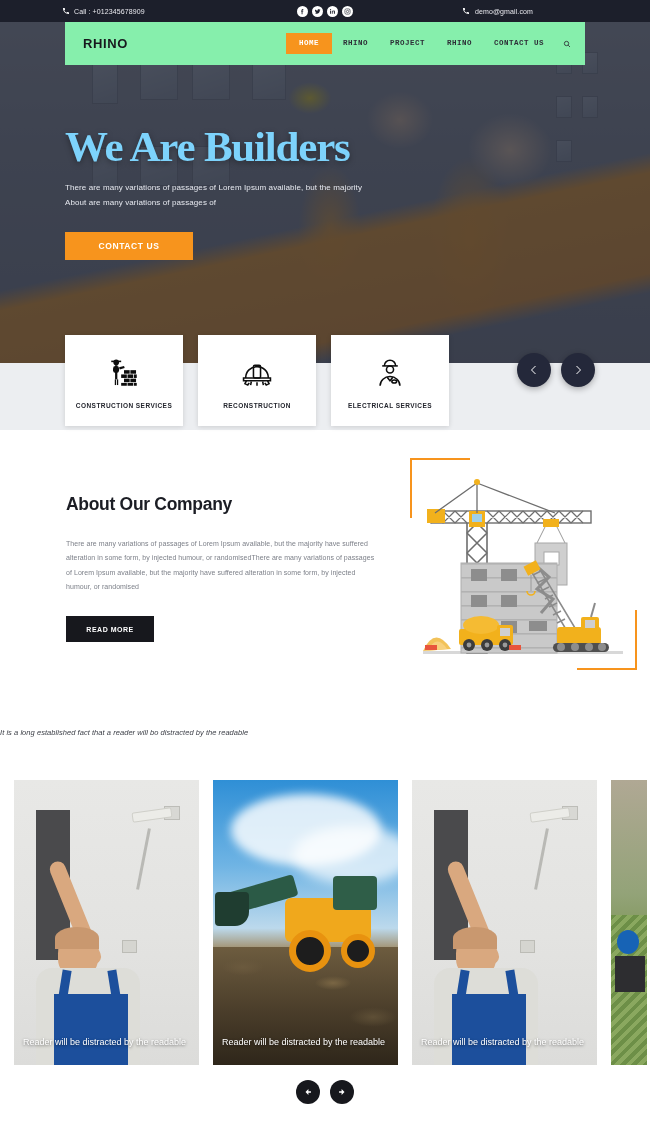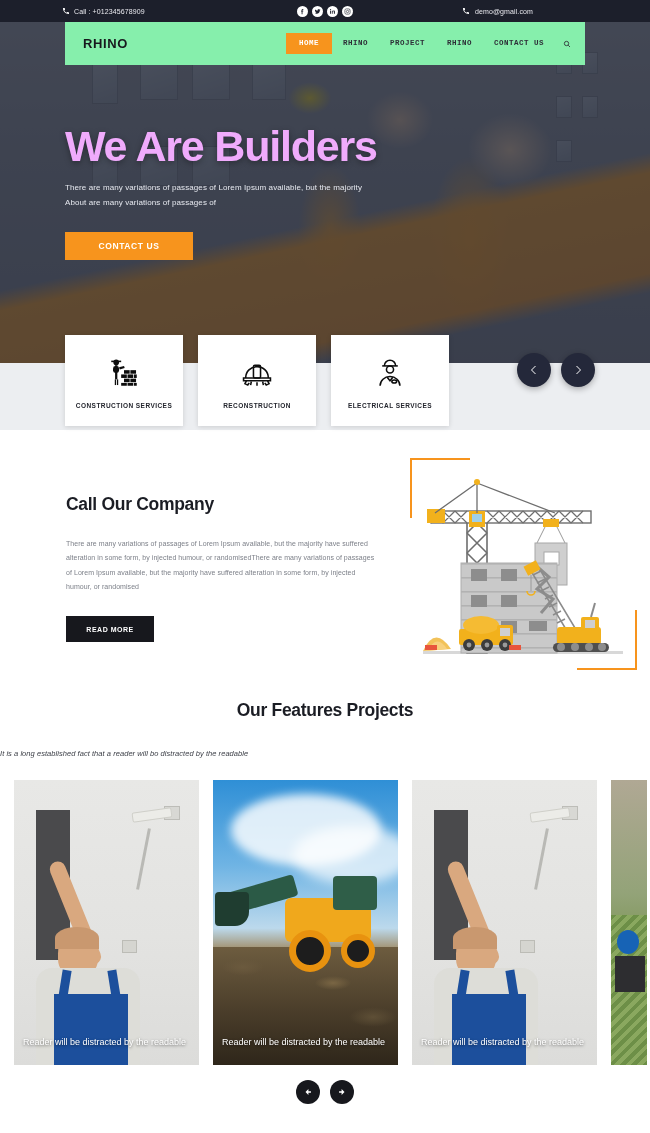--- a/index.html
+++ b/index.html
@@ -50,22 +50,22 @@
       linear-gradient(180deg,#8e9099 0%, #7d808b 40%, #6e717d 100%);
   }
   .hero-windows { position:absolute; inset:0; opacity:.5; }
   .hero-win {
     position:absolute; background:linear-gradient(160deg,#b9c3cf,#8b96a5);
     border:1px solid #5e646f;
   }
   .hero-overlay { position:absolute; inset:0; background:rgba(36,41,56,.70); }
   .hero-inner { position:absolute; left:65px; top:125px; width:420px; }
   .hero-title {
-    font-size:43px; font-weight:800; color:#f0abfc; letter-spacing:-1.2px;
-    line-height:1.02; text-shadow:0 2px 6px rgba(0,0,0,.35);
+    font-size:43px; font-weight:800; color:#7dd3fc; letter-spacing:-1.2px;
+    line-height:1.02; text-shadow:0 2px 6px rgba(0,0,0,.35);font-family:Liberation Serif, serif;
   }
   .hero-sub { margin-top:12px; font-size:8px; color:#e6e8ef; line-height:1.85; letter-spacing:.1px; }
   .btn-contact {
     margin-top:22px; display:inline-flex; align-items:center; justify-content:center;
     width:128px; height:28px; background:#f7941d; color:#fff;
     font-size:8.5px; font-weight:700; letter-spacing:.6px; cursor:pointer; border:none;
   }
 
   
   .navbar {
@@ -357,21 +357,21 @@
           <path d="M20 30l4 5 4-5"></path>
           <ellipse cx="30" cy="36" rx="3.4" ry="2.2"></ellipse>
         </svg>
       </div>
       <div class="svc-label">ELECTRICAL SERVICES</div>
     </div>
   </div>
 
   <div class="about">
     <div class="about-left">
-      <div class="about-title">Call Our Company</div>
+      <div class="about-title">About Our Company</div>
       <div class="about-text">There are many variations of passages of Lorem Ipsum available, but the majority have suffered alteration in some form, by injected humour, or randomisedThere are many variations of passages of Lorem Ipsum available, but the majority have suffered alteration in some form, by injected humour, or randomised</div>
       <button class="btn-read">READ MORE</button>
     </div>
 
     <div class="about-illus">
       <div class="corner tl"></div>
       <div class="corner br"></div>
       <svg viewBox="0 0 235 220" style="position:absolute;inset:0;width:100%;height:100%;">
 
         <rect x="18" y="196" width="200" height="3" fill="#d8d8d8"></rect>
@@ -453,21 +453,20 @@
         <path d="M18 196 q12 -26 28 -2 z" fill="#f2c259"></path>
         <path d="M22 196 q10 -18 20 -2 z" fill="#f7d07d"></path>
 
         <rect x="20" y="190" width="12" height="5" fill="#e8553c"></rect>
         <rect x="104" y="190" width="12" height="5" fill="#e8553c"></rect>
       </svg>
     </div>
   </div>
 
   <div class="features">
-    <div class="feat-title">Our Features Projects</div>
     <div class="feat-sub">It is a long established fact that a reader will bo distracted by the readable</div>
   </div>
 
   <div class="proj-row">
     <div class="proj-card">
       <div class="ph-painter">
         <div class="door"></div>
           <div class="plate"></div>
           <div class="roller-head"></div>
         <div class="roller-pole"></div>

